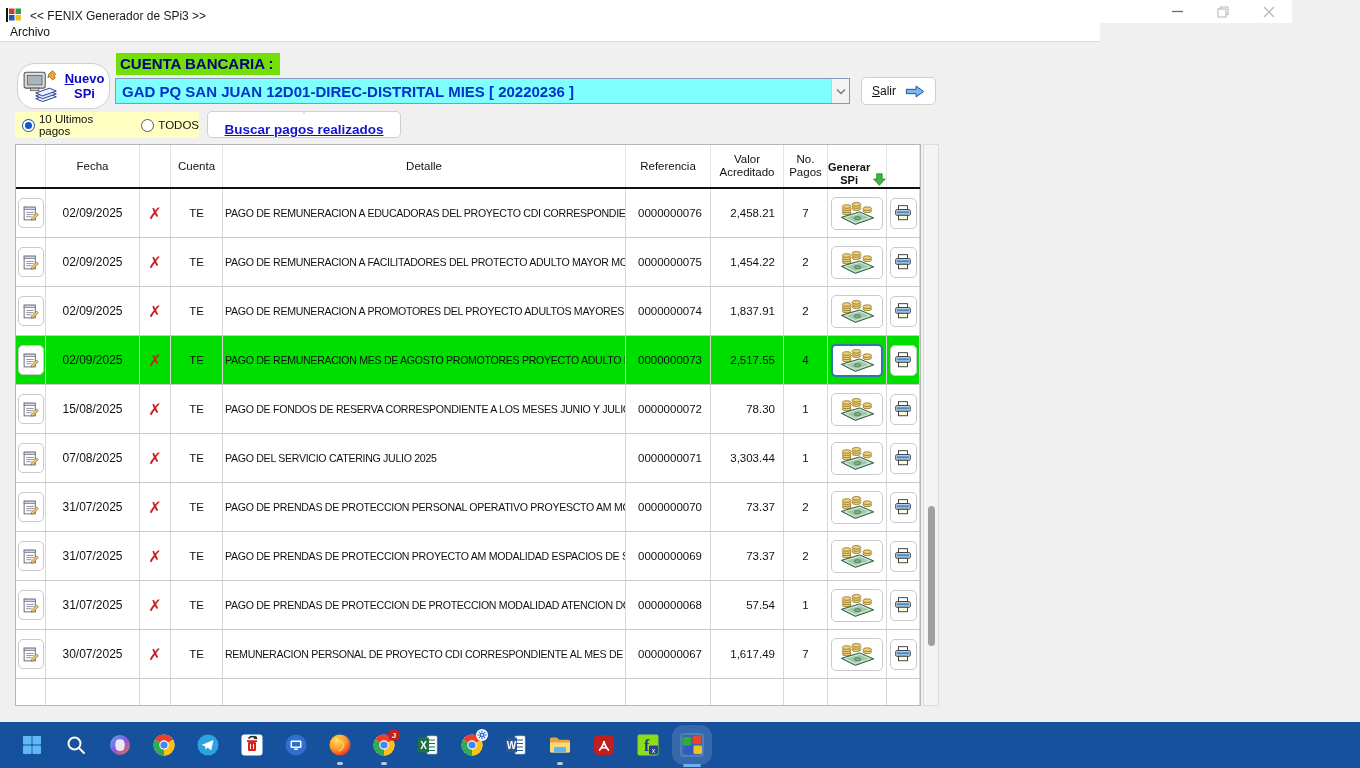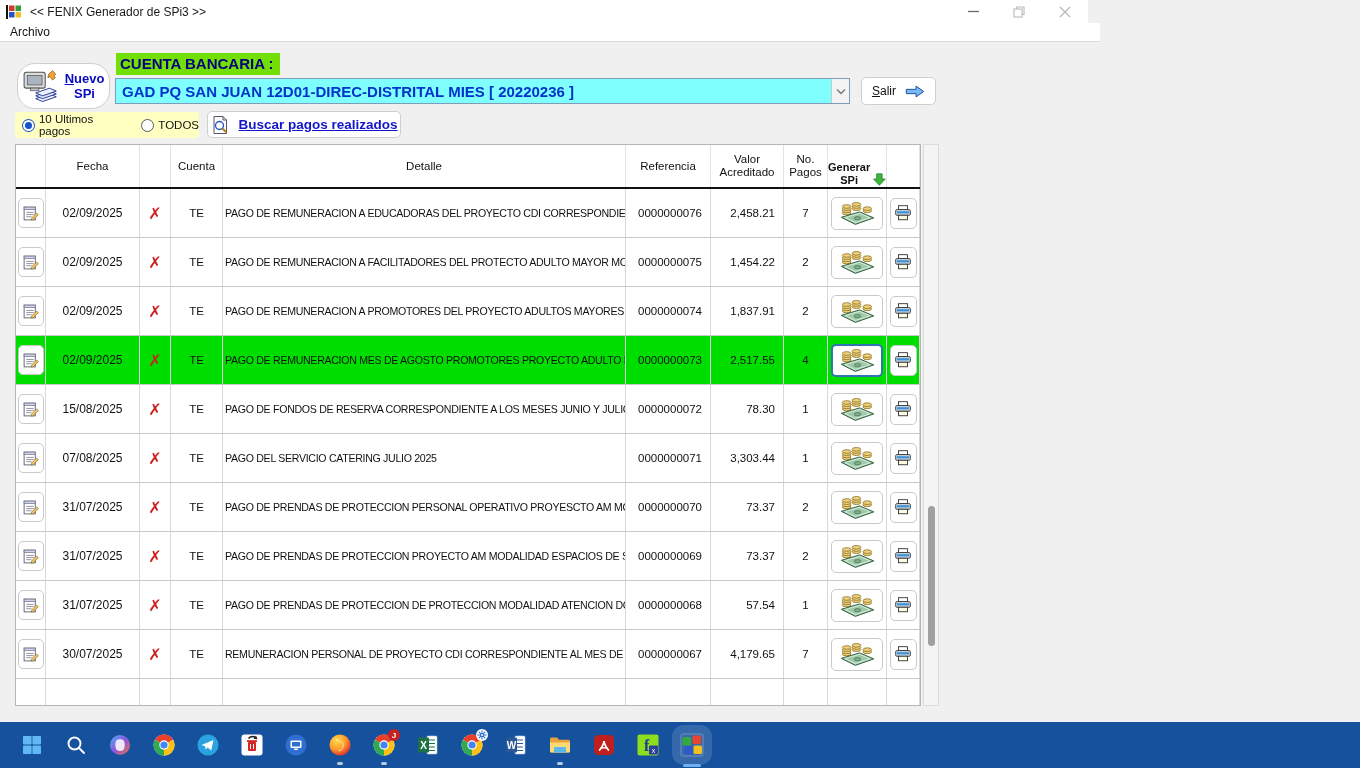--- a/index.html
+++ b/index.html
@@ -1,21 +1,21 @@
 <!DOCTYPE html>
 <html><head>
 <meta charset="utf-8">
 <style>
   * { margin:0; padding:0; box-sizing:border-box; }
   html,body { width:1360px; height:768px; overflow:hidden; }
   body { font-family:"Liberation Sans", sans-serif; }
   .screen { position:relative; width:1360px; height:768px; background:#f0f0f0; overflow:hidden; }
 
   
-  .titlebar { position:absolute; left:0; top:0; width:1088px; height:23px; background:#ffffff; display:flex; align-items:center; }
+  .titlebar { position:absolute; left:0; top:0; width:1292px; height:23px; background:#ffffff; display:flex; align-items:flex-end; }
   .titlebar .appico { margin-left:6px; width:16px; height:16px; }
   .titlebar .ttext { margin-left:8px; font-size:12px; color:#1a1a1a; }
   .wctrl { position:absolute; top:0; height:23px; width:46px; display:flex; align-items:center; justify-content:center; color:#9a9a9a; }
   .wmin { right:92px; } .wmax { right:46px; } .wclose { right:0; }
 
   
   .menubar { position:absolute; left:0; top:23px; width:1100px; height:19px; background:#ffffff; border-bottom:1px solid #d9d9d9; display:flex; align-items:center; }
   .menuitem { margin-left:10px; font-size:12px; color:#111; }
 
   
@@ -34,21 +34,21 @@
   .btn-salir .lbl::first-letter { text-decoration:underline; }
 
   
   .radio-panel { position:absolute; left:15px; top:112px; width:184px; height:26px; background:#ffffc2; border-radius:3px; display:flex; align-items:center; gap:14px; padding-left:7px; }
   .radio { display:flex; align-items:center; gap:4px; cursor:pointer; }
   .radio .circ { width:13px; height:13px; border-radius:50%; background:#fff; border:1px solid #5a5a5a; position:relative; }
   .radio.sel .circ { border-color:#1857c8; }
   .radio.sel .circ::after { content:''; position:absolute; left:2px; top:2px; width:7px; height:7px; border-radius:50%; background:#1654c6; }
   .radio .rlbl { font-size:11.5px; color:#111; }
 
-  .btn-buscar { position:absolute; left:207px; top:111px; width:194px; height:27px; background:#fff; border:1px solid #cfcfcf; border-radius:5px; display:flex; align-items:center; justify-content:center; gap:8px; cursor:pointer; }
+  .btn-buscar { position:absolute; left:207px; top:111px; width:194px; height:27px; background:#fff; border:1px solid #cfcfcf; border-radius:5px; display:flex; align-items:center; justify-content:center; gap:8px; cursor:pointer;flex-direction:column; }
   .btn-buscar .lbl { color:#1414cc; font-weight:bold; font-size:13.5px; text-decoration:underline; display:block; }
 
   
   .tablebox { position:absolute; left:15px; top:144px; width:906px; height:562px; background:#fff; border:1px solid #b5b5b5; overflow:hidden; }
   .thead, .trow { display:grid; grid-template-columns:30px 94px 31px 52px 403px 85px 73px 44px 59px 33px; }
   .thead { height:44px; border-bottom:2px solid #111; }
   .thead .hc { display:flex; align-items:center; justify-content:center; font-size:11.5px; color:#111; text-align:center; white-space:pre-line; line-height:13px; border-right:1px solid #e3e3e3; }
   .thead .hc.bold { font-weight:bold; font-size:11px; gap:3px;align-items:flex-end; }
   .trow { height:49px; border-bottom:1px solid #c9c9c9; background:#fff; }
   .trow.hl { background:#00de00; }
@@ -685,21 +685,21 @@
               </svg>
             </button>
           </div>
           <div class="c ctr f12">30/07/2025</div>
           <div class="c ctr">
             <span class="xmk">✗</span>
           </div>
           <div class="c ctr f11">TE</div>
           <div class="c det">REMUNERACION PERSONAL DE PROYECTO CDI CORRESPONDIENTE AL MES DE JU</div>
           <div class="c rgt f11">0000000067</div>
-          <div class="c rgt f11">4,179.65</div>
+          <div class="c rgt f11">1,617.49</div>
           <div class="c ctr f11">7</div>
           <div class="c ctr">
             <button class="btn mbtn">
               <svg width="37" height="26" viewBox="0 0 34 24">
                 <g stroke="#8a6a1a" stroke-width="0.7" fill="#ecd07c">
                   <ellipse cx="7" cy="12" rx="4" ry="1.7"></ellipse>
                   <ellipse cx="7" cy="10" rx="4" ry="1.7"></ellipse>
                   <ellipse cx="7" cy="8" rx="4" ry="1.7"></ellipse>
                   <ellipse cx="7" cy="6" rx="4" ry="1.7"></ellipse>
                   <ellipse cx="16" cy="8" rx="4" ry="1.7"></ellipse>

